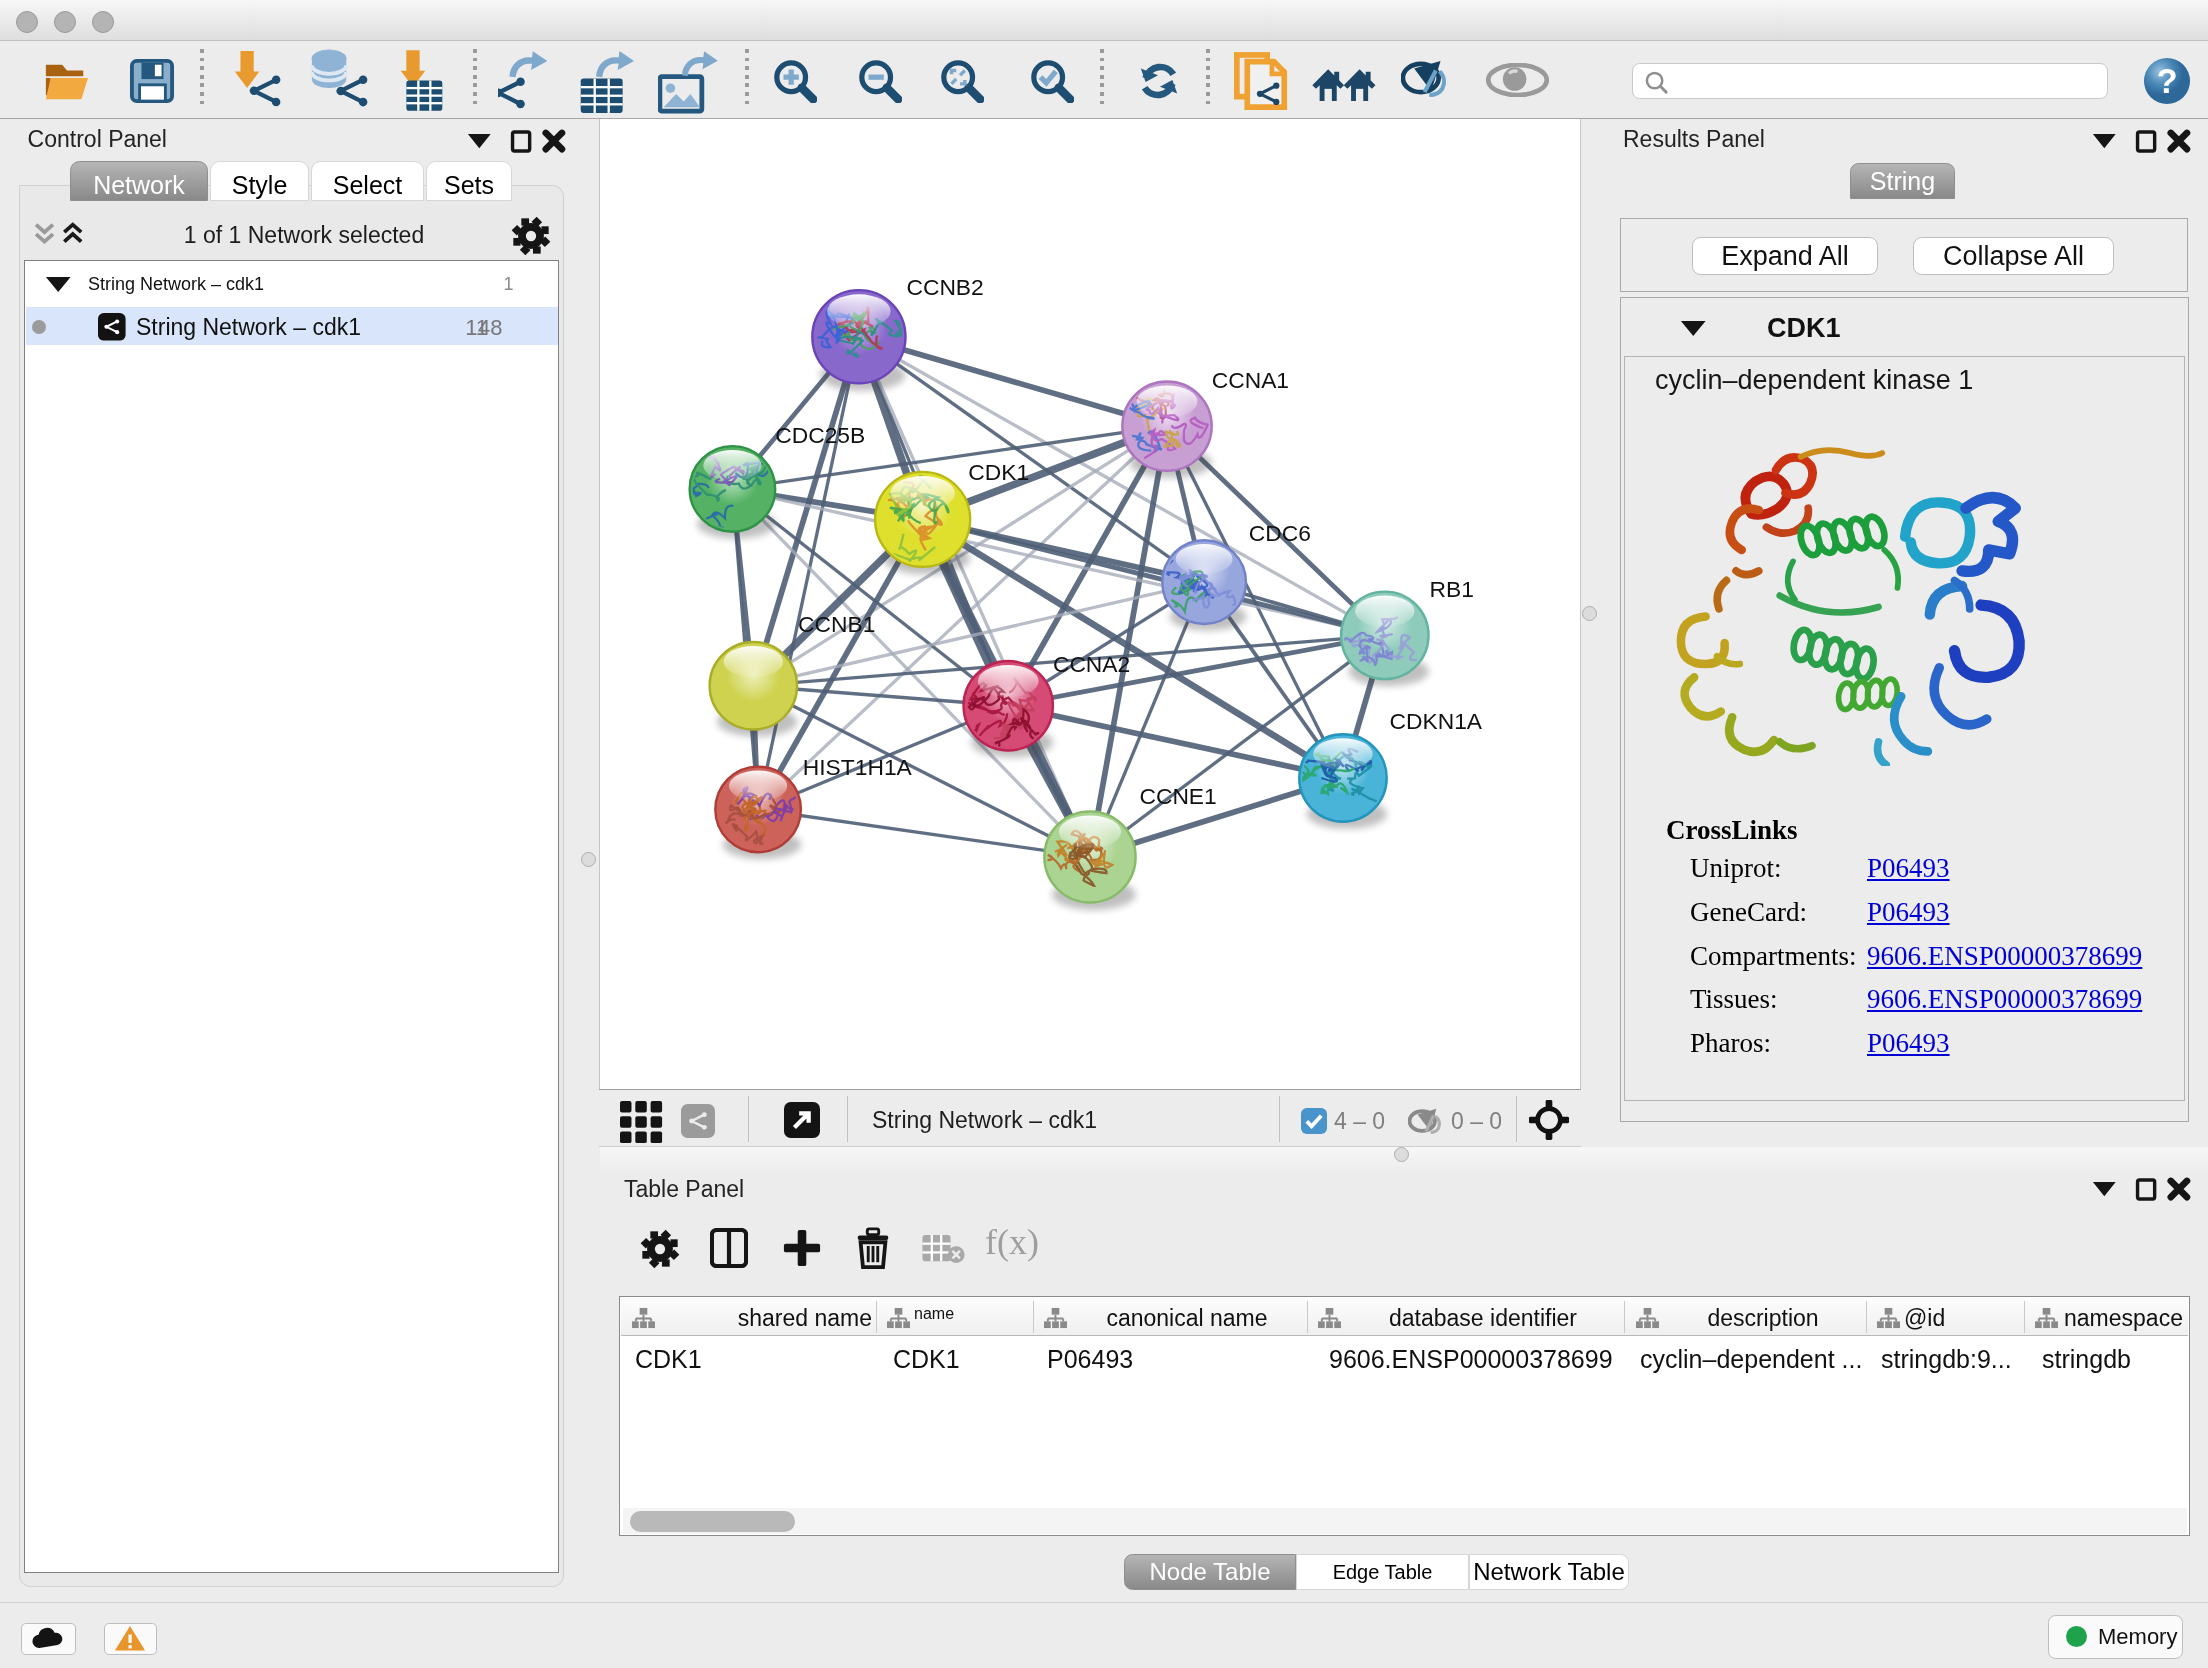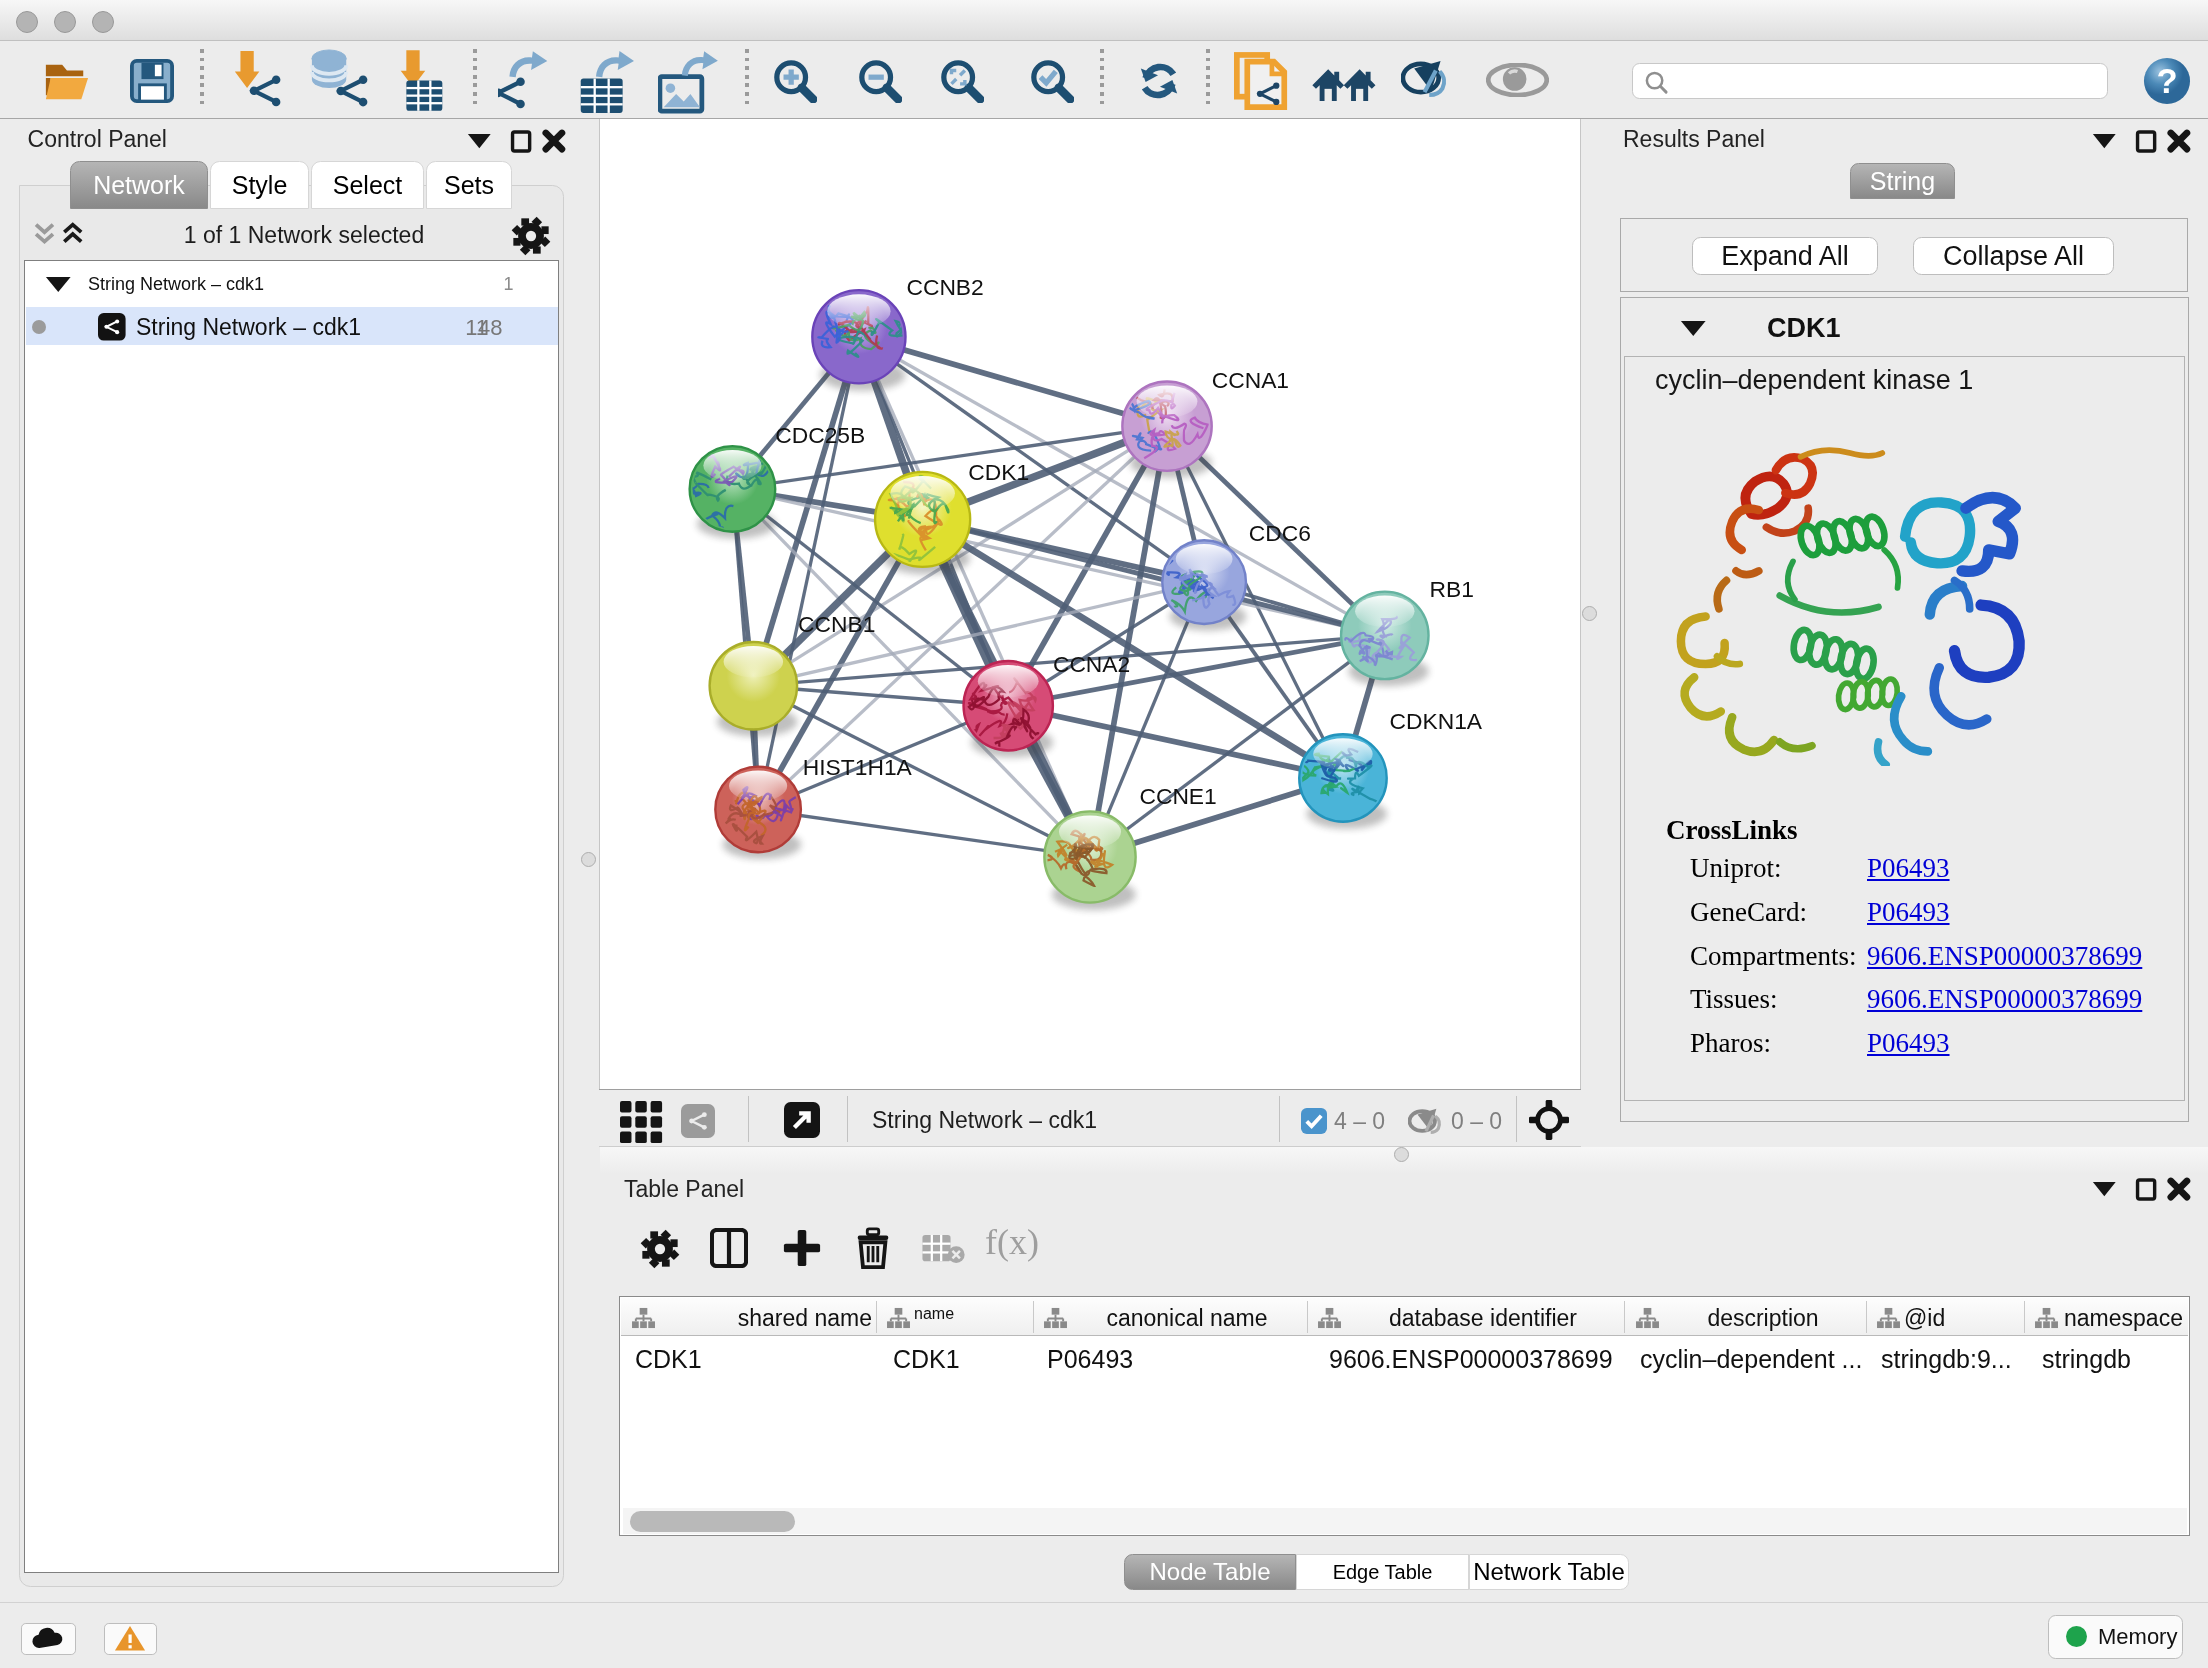--- a/index.html
+++ b/index.html
@@ -11,21 +11,21 @@
 .title{position:absolute;top:7.6px;left:0;width:100%;text-align:center;
  font-size:25px;font-weight:700;color:#3e3e3e;letter-spacing:0.2px}
 .mbar{position:absolute;left:0;top:42px;width:2208px;height:77px;background:#ececec;
  border-bottom:1.9px solid #a6a6a6}
 .vsep{position:absolute;top:49px;height:59px;width:3.8px;background:repeating-linear-gradient(#9a9a9a 0 3.8px,rgba(0,0,0,0) 3.8px 8.6px)}
 .searchbox{position:absolute;left:1632px;top:63px;width:476px;height:36px;background:#fff;
  border:1.9px solid #c8c8c8;border-radius:7.6px}
 .ptitle{font-size:23px;color:#232323}
 .tabsel{background:linear-gradient(#b5b5b5,#898989);color:#fff;border:1px solid #8f8f8f}
 .tabun{background:#fff;color:#000;border:1px solid #d6d6d6}
-.cptab{position:absolute;top:0;height:48px;text-align:center;font-size:25px;line-height:46px;z-index:3}
+.cptab{position:absolute;top:0;height:40px;text-align:center;font-size:25px;line-height:46px;z-index:3}
 .link{color:#0000d6;text-decoration:underline}
 </style></head>
 <body>
 <div class="tb">
 <div class="light" style="left:16px"></div>
 <div class="light" style="left:54px"></div>
 <div class="light" style="left:92px"></div>
   </div>
 <div class="mbar"></div>
 <svg class="abs" style="left:42px;top:57px" width="48" height="46" viewBox="0 0 50 48">

